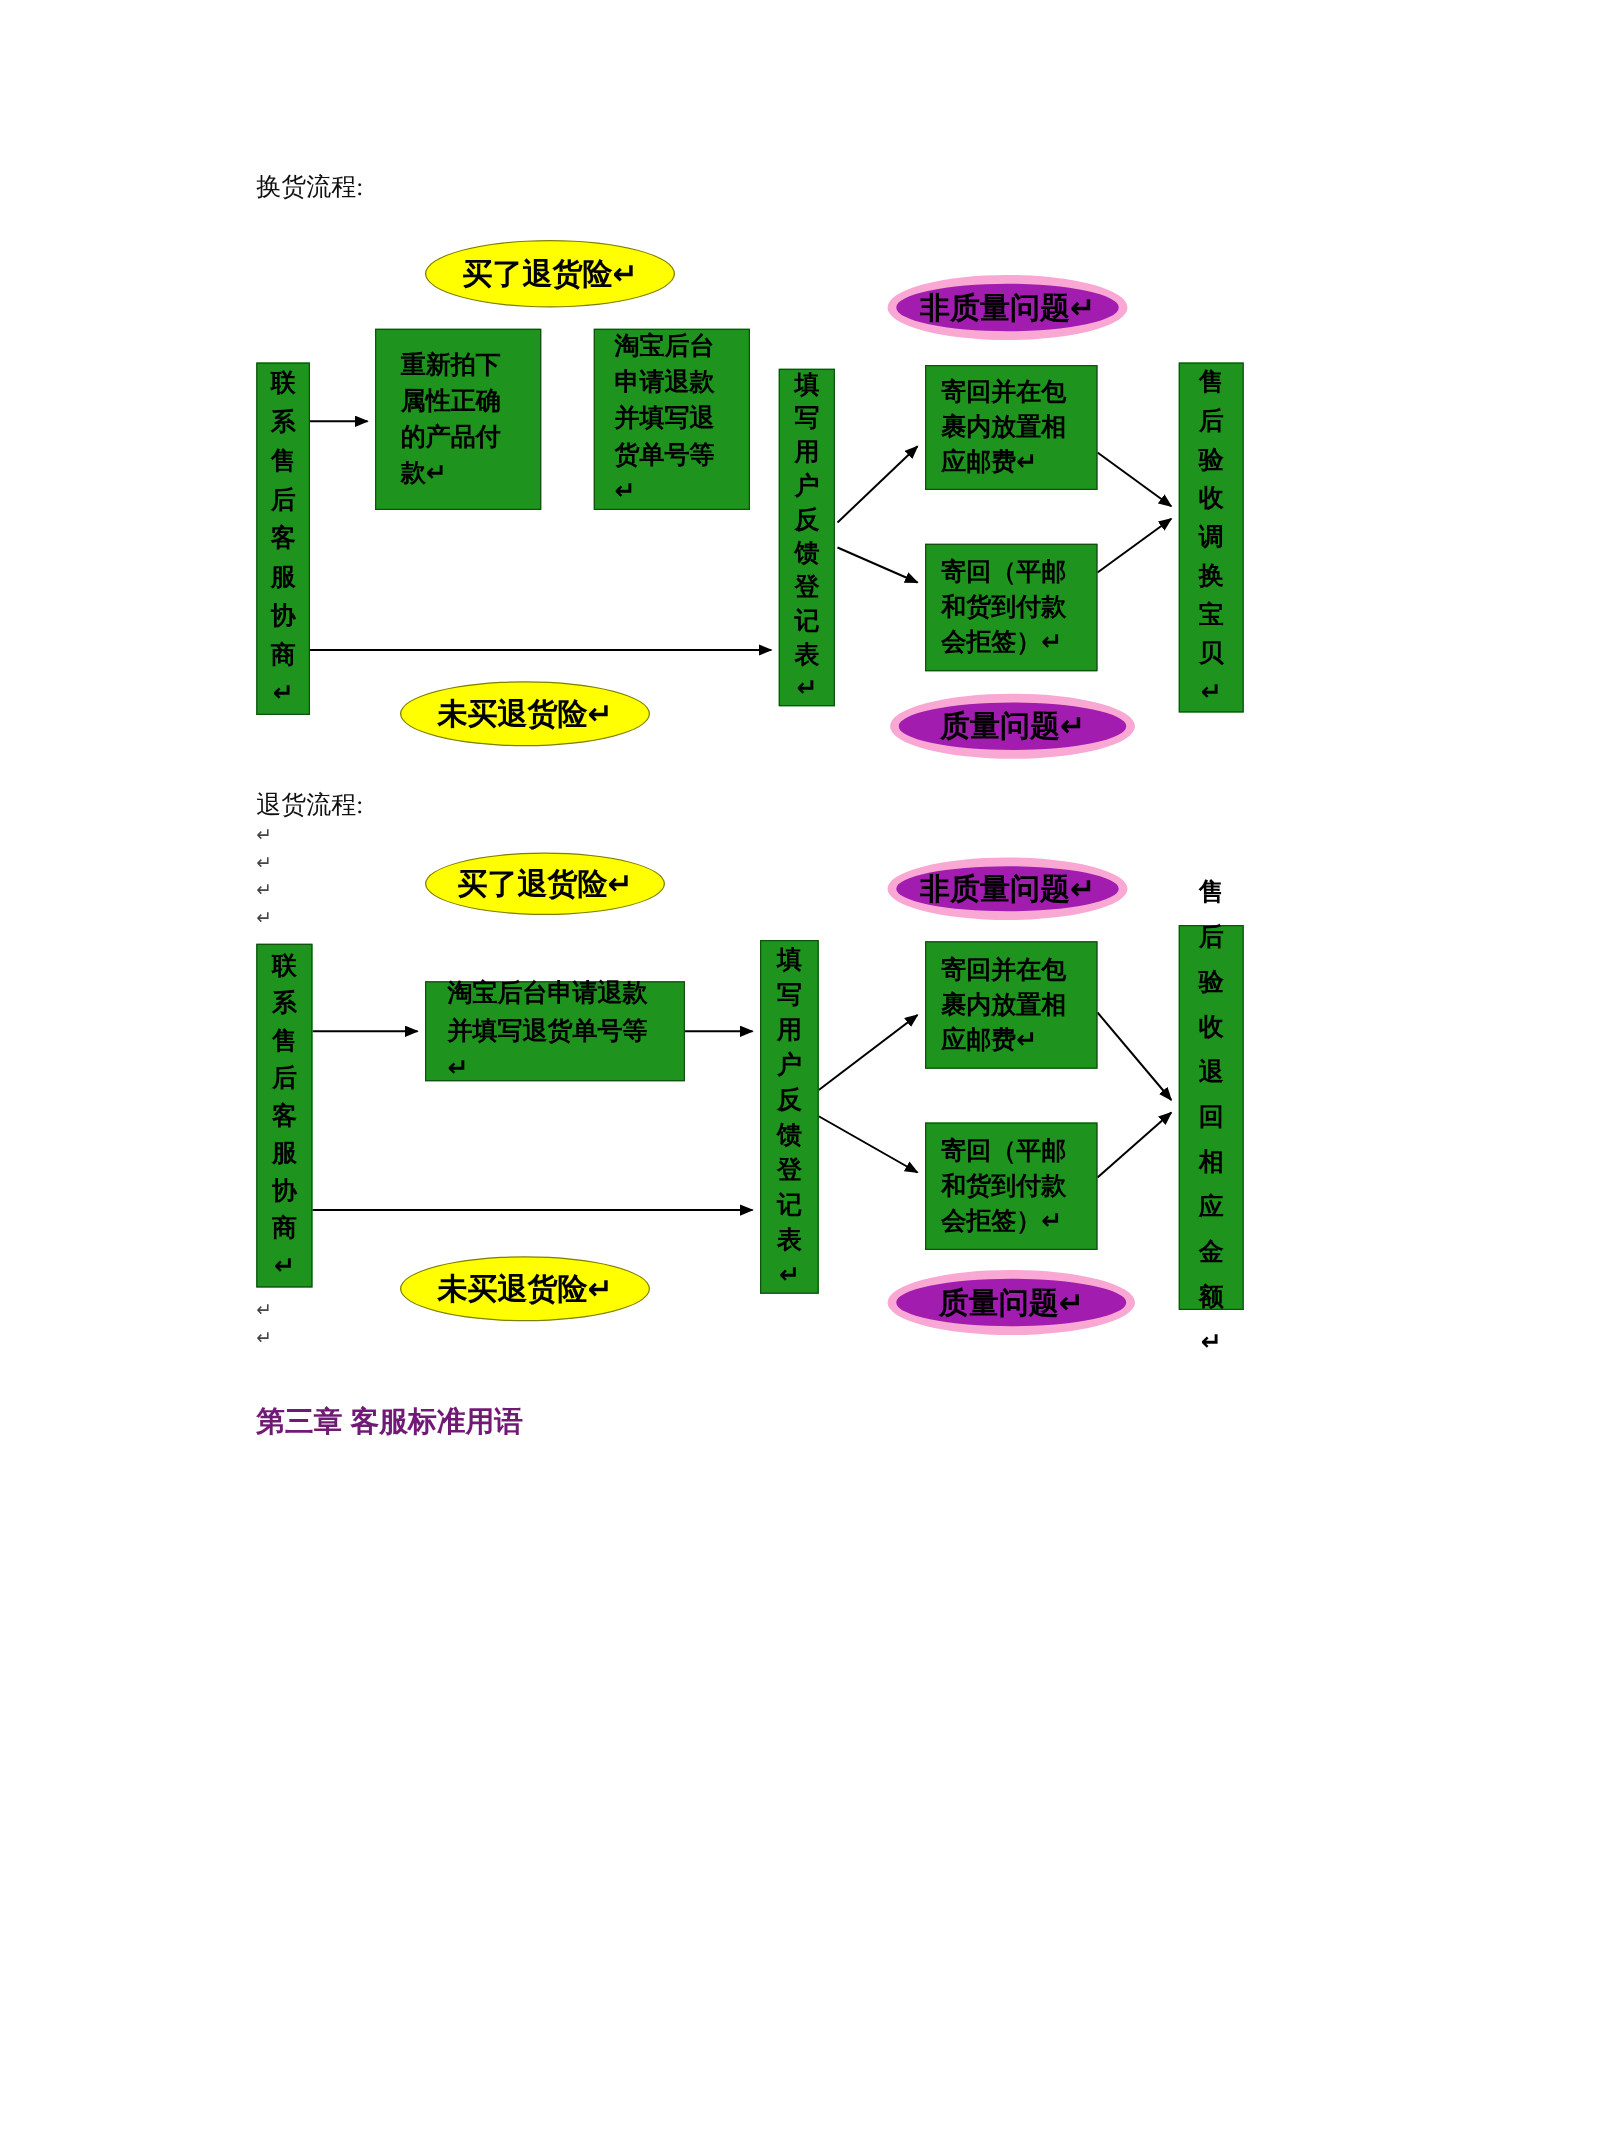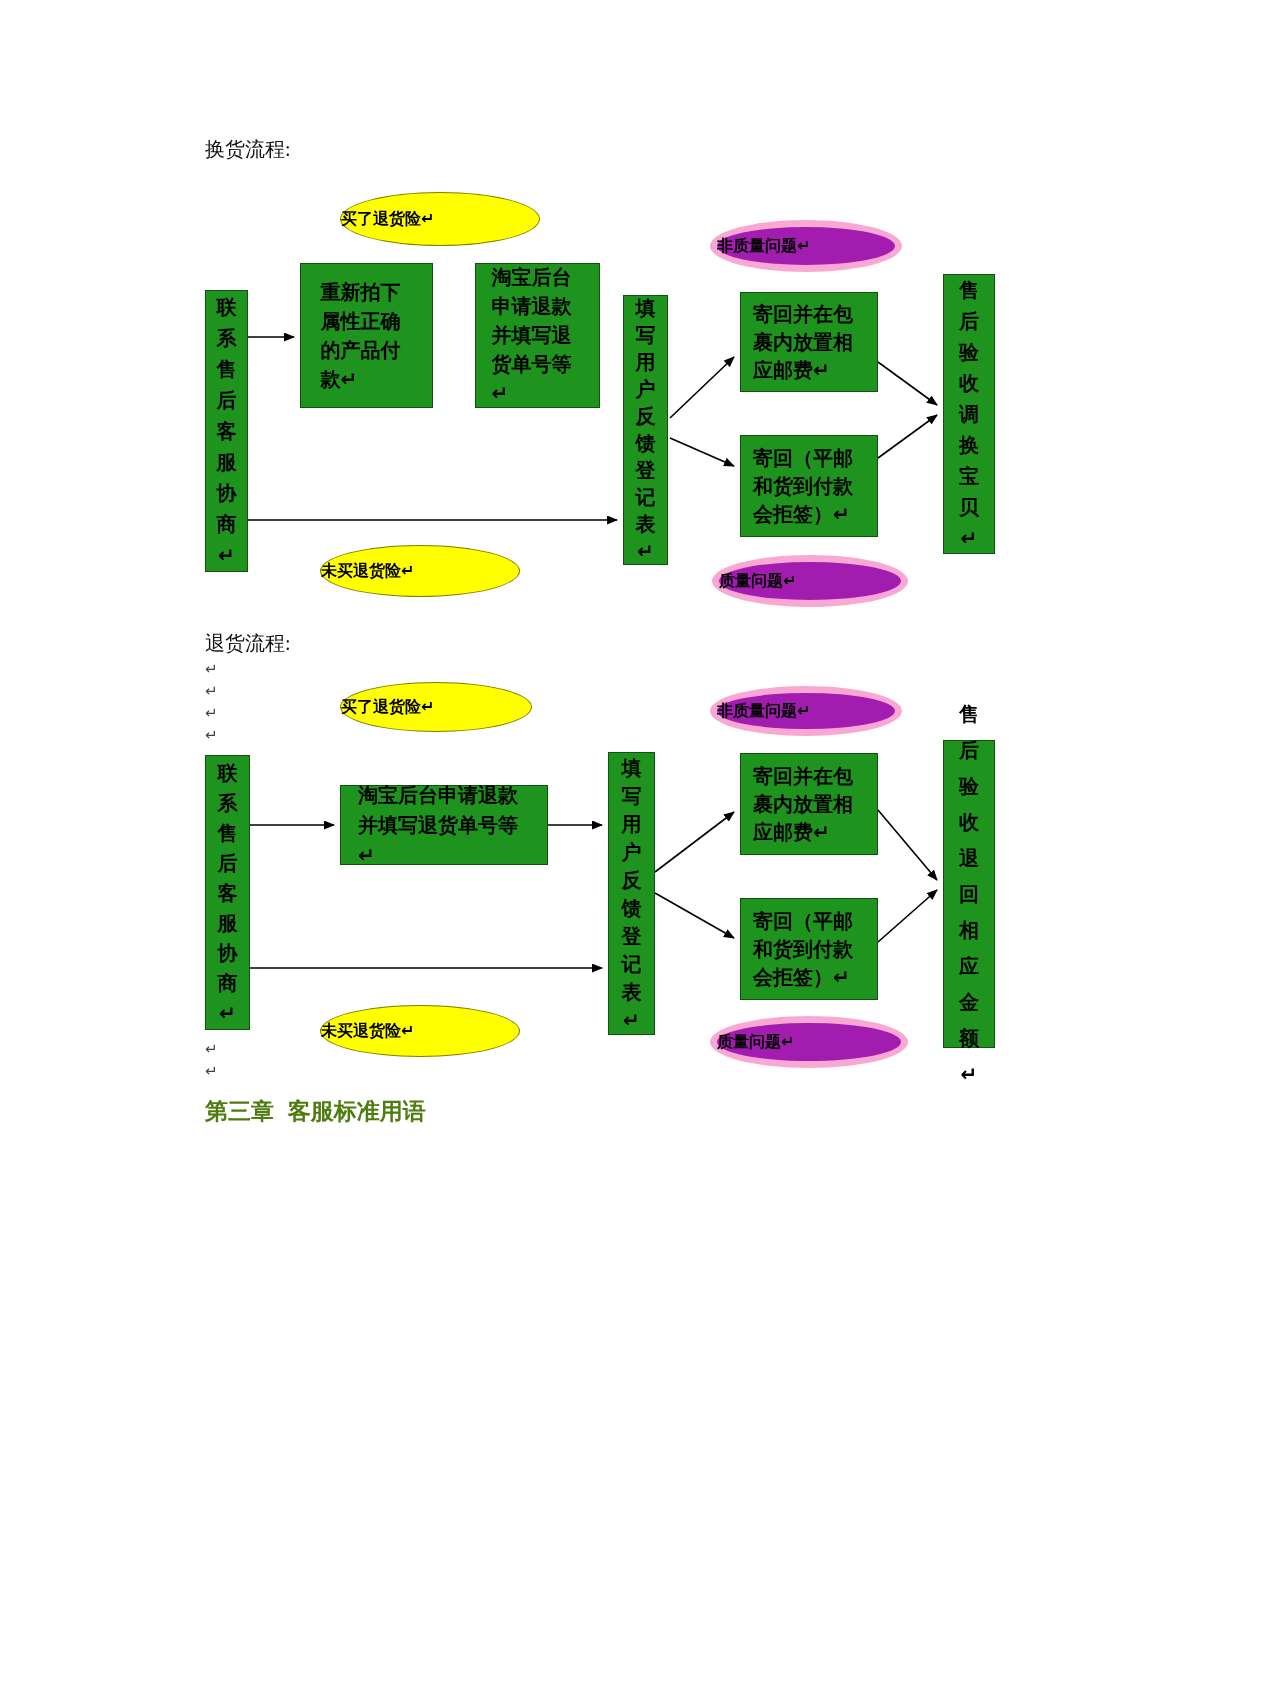--- a/index.html
+++ b/index.html
@@ -14,25 +14,26 @@
   }
   .sec-title{
     position:absolute;
     font-family:"Liberation Serif","DejaVu Serif",serif;
     font-size:20px;
     color:#111;
     white-space:nowrap;
   }
   .chapter-title{
     position:absolute;
-    font-family:Liberation Mono, monospace;
+    font-family:Liberation Sans, sans-serif;
     font-size:23px;
     font-weight:700;
-    color:#4d7c0f;
+    color:#701a75;
     white-space:nowrap;
+    margin-top:26px;
   }
   .arrows{position:absolute;left:0;top:0;pointer-events:none;}
   .arrows line{stroke:#000;stroke-width:1.6;}
   .box{
     position:absolute;
     background:#1e941e;
     border:1px solid #0e520e;
     display:flex;align-items:center;justify-content:center;
     box-sizing:border-box;
   }
@@ -46,23 +47,23 @@
   .box .vtext{
     display:block;
     width:22px;
     font-size:20px;font-weight:600;color:#000;
     word-break:break-all;
     text-align:center;
   }
   .ellipse{
     position:absolute;
     border-radius:50%;
-    display:flex;align-items:center;
+    display:flex;align-items:center;justify-content:center;
     box-sizing:border-box;
-    font-size:16px;font-weight:700;color:#000;
+    font-size:24px;font-weight:700;color:#000;
     white-space:nowrap;
   }
   .ellipse.yellow{background:#ffff00;border:1.5px solid #7f7f00;}
   .ellipse.red{background:#a21caf;border:7px solid #f9a8d4;}
   .marks{
     position:absolute;
     font-size:15px;color:#444;
     line-height:22px;
   }
   .marks span{display:block;}
@@ -137,21 +138,21 @@
     </div>
 
     <div class="box" style="left:740px;top:292px;width:138px;height:100px;">
       <span class="htext" style="width:112px;line-height:28px;">寄回并在包裹内放置相应邮费↵</span>
     </div>
 
     <div class="box" style="left:740px;top:435px;width:138px;height:102px;">
       <span class="htext" style="width:112px;line-height:28px;">寄回（平邮和货到付款会拒签）↵</span>
     </div>
 
-    <div class="box" style="left:943px;top:274px;width:52px;height:280px;">
+    <div class="box" style="left:943px;top:290px;width:52px;height:280px;">
       <span class="vtext" style="line-height:31px;">售后验收调换宝贝↵</span>
     </div>
 
     <div class="ellipse yellow" style="left:320px;top:545px;width:200px;height:52px;">
       <span>未买退货险↵</span>
     </div>
 
     <div class="ellipse red" style="left:712px;top:555px;width:196px;height:52px;">
       <span>质量问题↵</span>
     </div>

